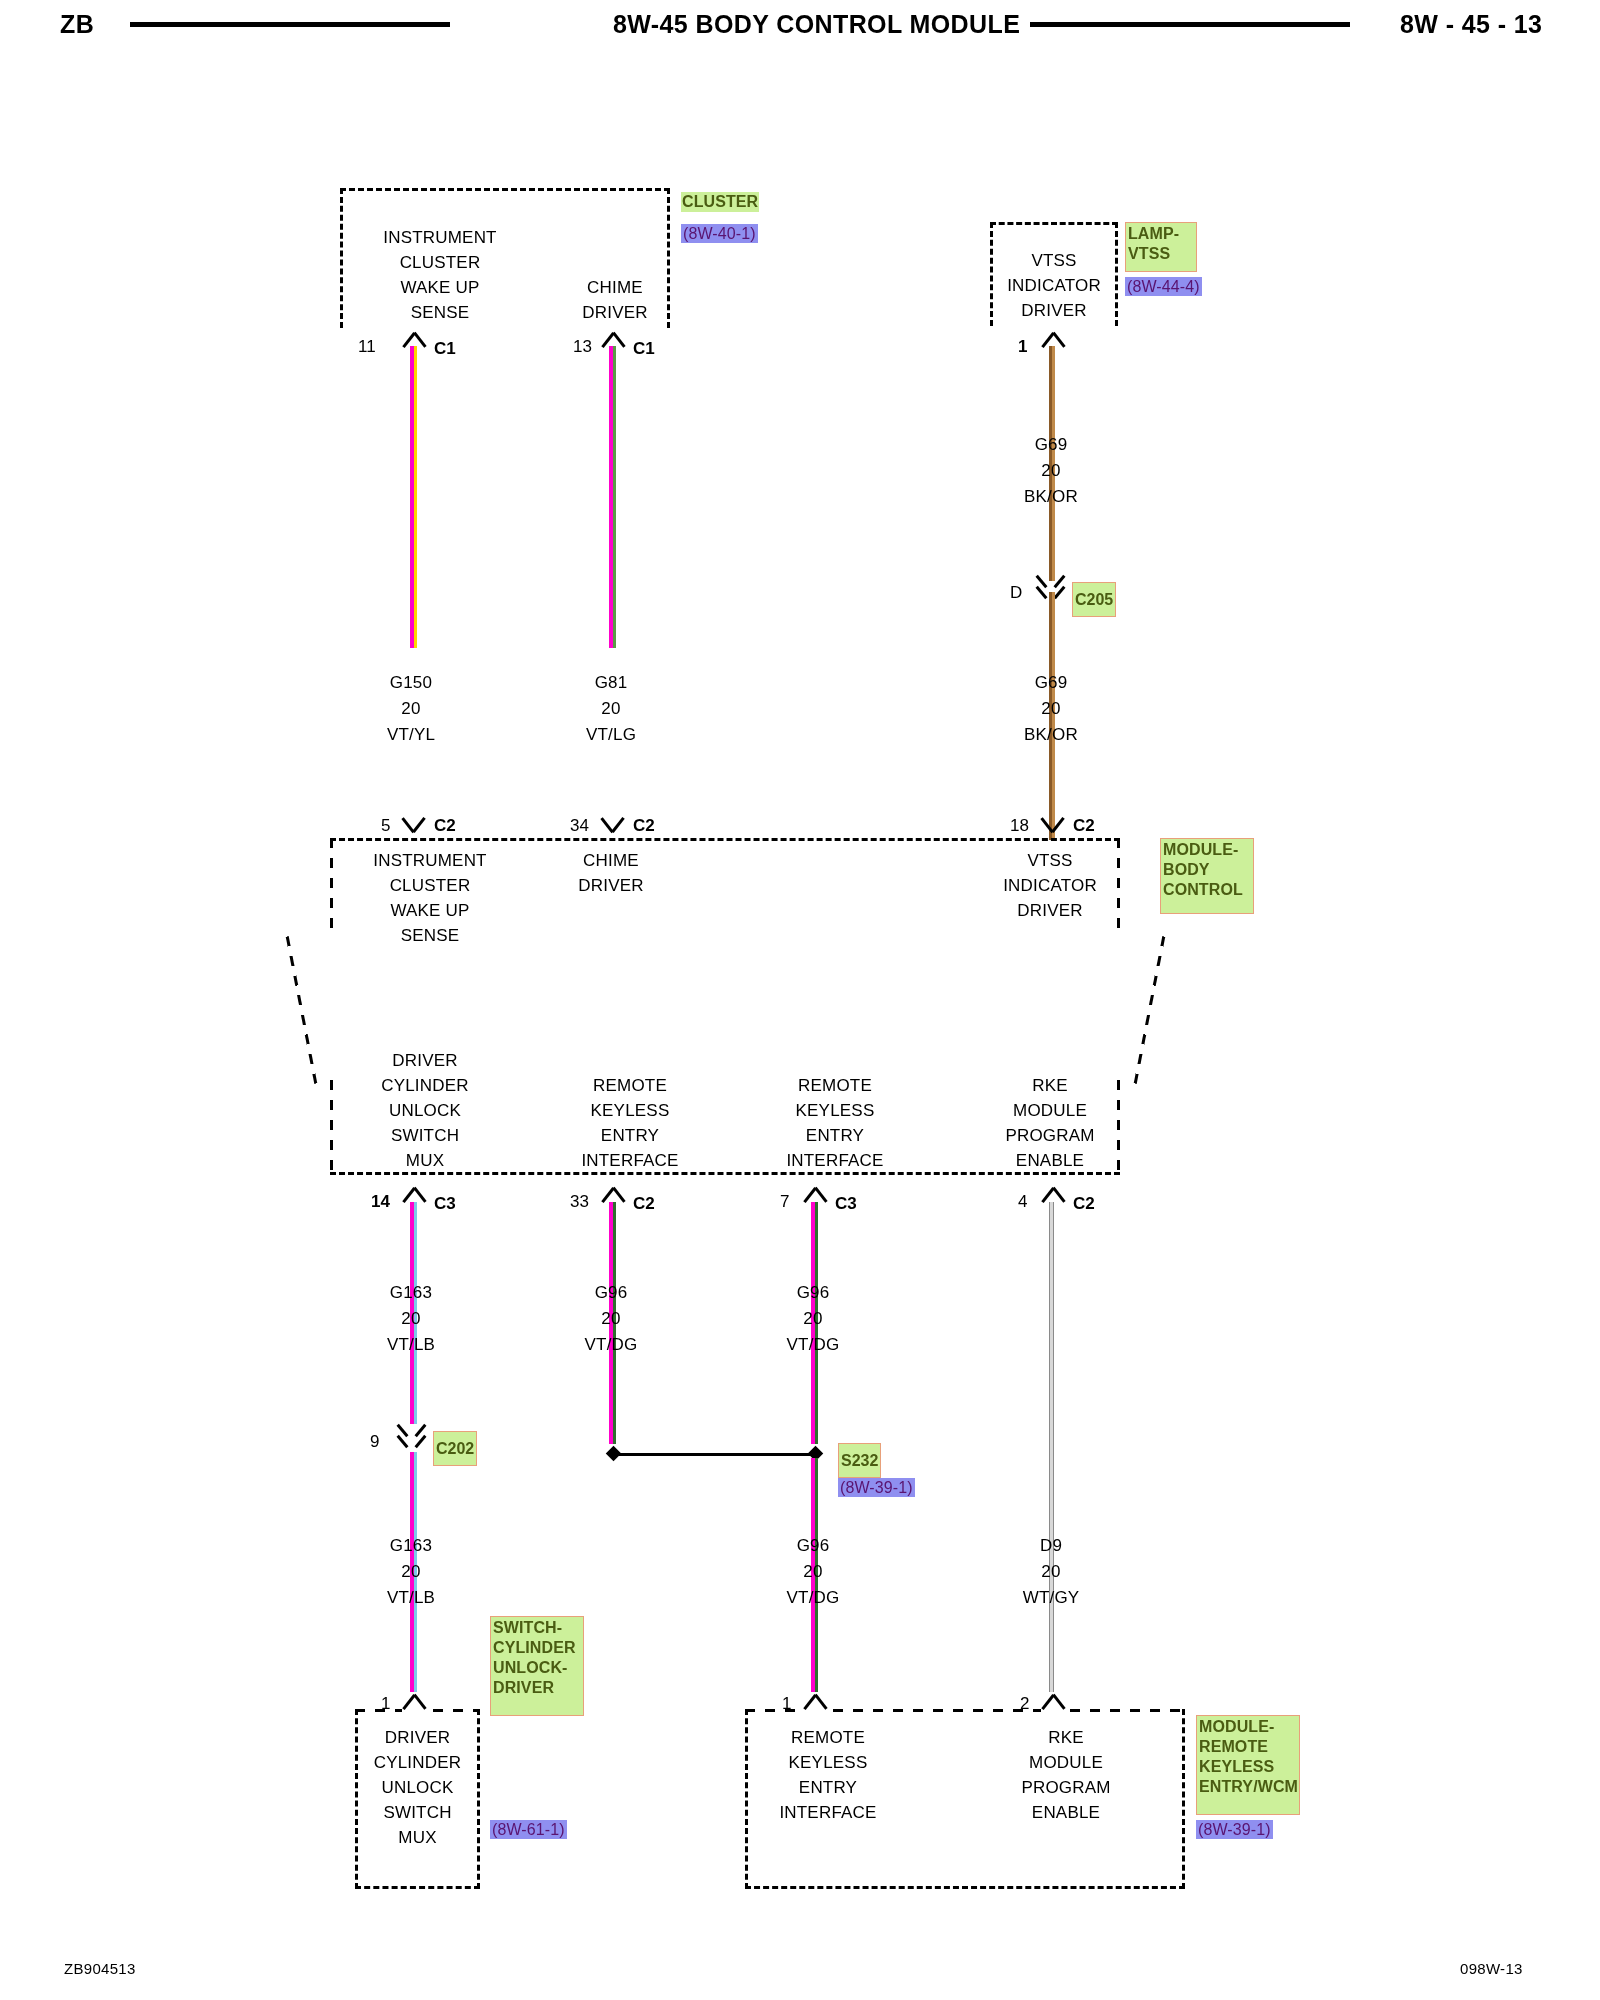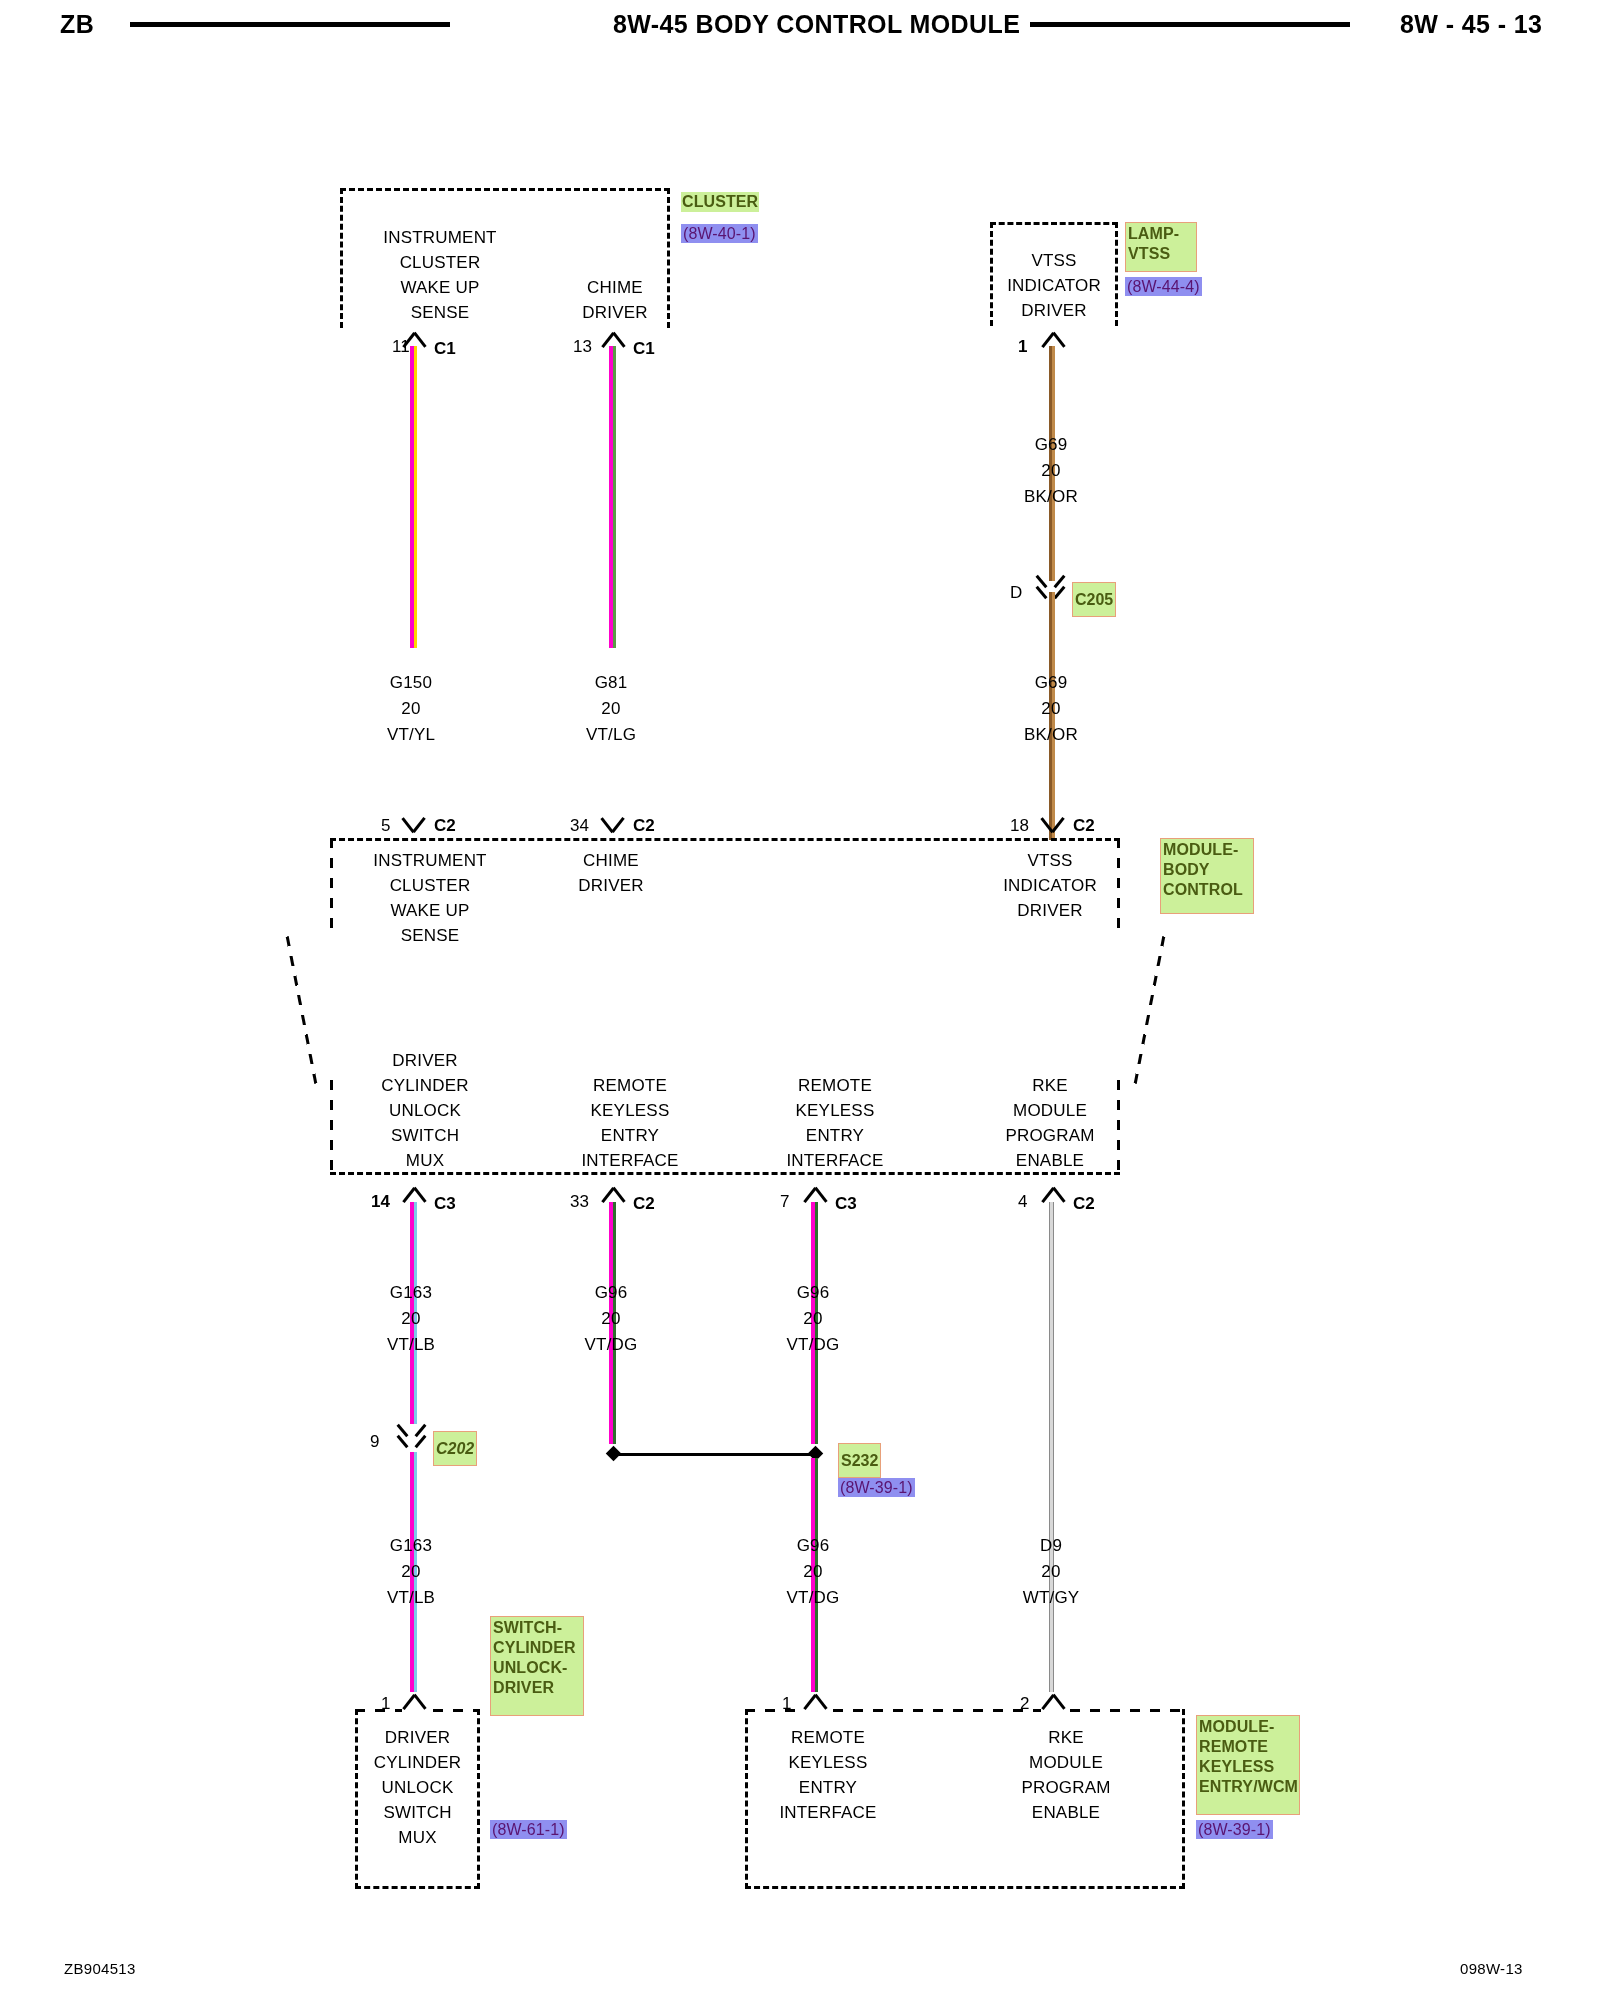--- a/index.html
+++ b/index.html
@@ -211,21 +211,21 @@
     <div>DRIVER</div>
   </div>
 
   <div class="tag-green plain" style="left:681px; top:192px;">CLUSTER</div>
   <div class="tag-blue" style="left:681px; top:224px;">(8W-40-1)</div>
 
   <div class="ypin" style="left:401px; top:330px;">
     <div class="arm l"></div>
       <div class="arm r"></div>
   </div>
-  <div class="pin-num" style="left:392px; top:337px;text-align:right;">11</div>
+  <div class="pin-num" style="left:358px; top:337px;text-align:right;">11</div>
   <div class="conn-id" style="left:434px; top:339px;">C1</div>
 
   <div class="ypin" style="left:600px; top:330px;">
     <div class="arm l"></div>
       <div class="arm r"></div>
   </div>
   <div class="pin-num" style="left:573px; top:337px;">13</div>
   <div class="conn-id" style="left:633px; top:339px;">C1</div>
 
   <div class="dbox no-bottom" style="left:990px; top:222px; width:128px; height:104px;"></div>
@@ -426,21 +426,21 @@
     <div>VT/DG</div>
   </div>
 
   <div class="chev" style="left:399px; top:1427px;">
     <span style="left:2px;  top:7px;  transform:rotate(-40deg);"></span>
     <span style="left:20px; top:7px;  transform:rotate(40deg);"></span>
     <span style="left:2px;  top:-4px; transform:rotate(-40deg);"></span>
     <span style="left:20px; top:-4px; transform:rotate(40deg);"></span>
   </div>
   <div class="pin-num" style="left:370px; top:1432px;">9</div>
-  <div class="tag-splice" style="left:433px; top:1431px;font-style:italic;">C202</div>
+  <div class="tag-splice" style="left:433px; top:1431px;">C202</div>
 
   <div class="wire-hz" style="left:613px; top:1453px; width:202px;"></div>
   <div class="sdot" style="left:608px; top:1448px;"></div>
   <div class="sdot" style="left:810px; top:1448px;"></div>
   <div class="tag-splice" style="left:838px; top:1443px;">S232</div>
   <div class="tag-blue" style="left:838px; top:1478px;">(8W-39-1)</div>
 
   <div class="wire" style="left:410px; top:1452px; height:240px; background:#ff00cc;"></div>
   <div class="wire-stripe" style="left:414px; top:1452px; height:240px; background:#7ec8e8;"></div>
 

